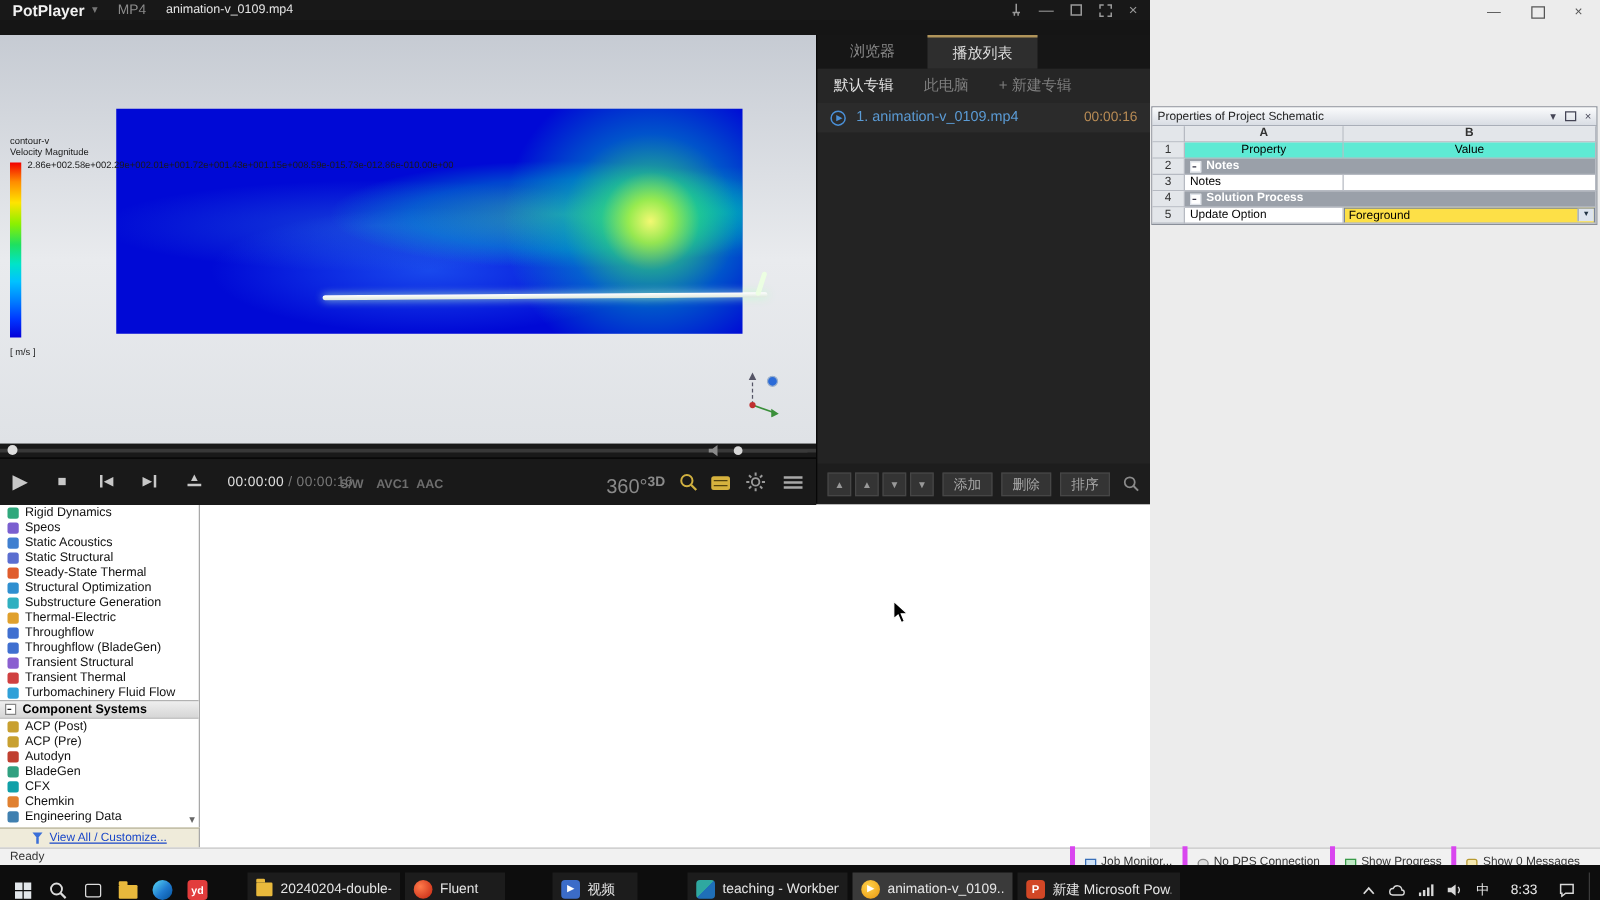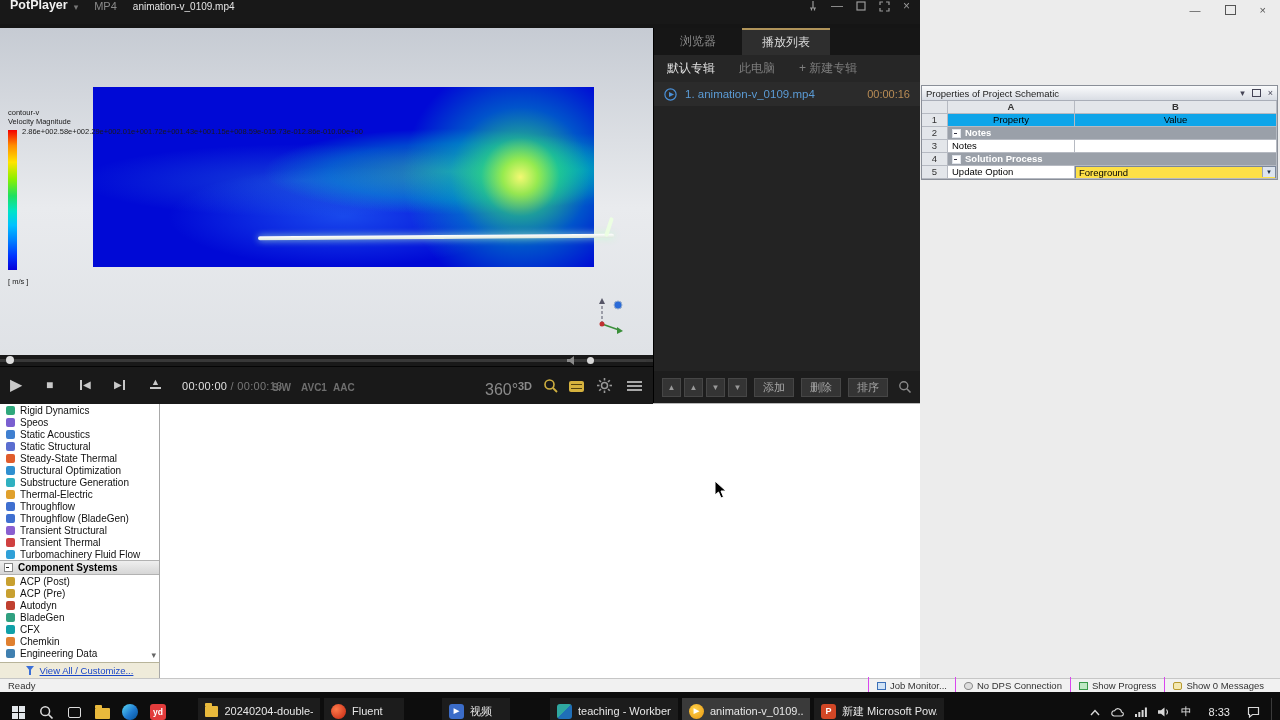--- a/index.html
+++ b/index.html
@@ -1,20 +1,20 @@
 <!DOCTYPE html>
 <html><head>
 <meta charset="utf-8">
 <style>
   html,body{margin:0;padding:0;background:#ececec}
   #screen{position:relative;width:1280px;height:720px;background:#ececec;font-family:"Liberation Sans",sans-serif;overflow:hidden;color:#000}
 
   
   #pp{position:absolute;left:0;top:0;width:920px;height:403px;background:#151515}
-  #pp-title{position:absolute;left:0;top:0;width:920px;height:16px;background:#181818;display:flex;align-items:flex-end;box-sizing:border-box;padding:12px 10px}
+  #pp-title{position:absolute;left:0;top:0;width:920px;height:16px;background:#181818;display:flex;align-items:flex-start;box-sizing:border-box;padding:2px 10px}
   .pp-logo{color:#f2f2f2;font-weight:bold;font-size:12.5px}
   .pp-chev{color:#777;font-size:9px;margin-left:6px}
   .pp-fmt{color:#8a8a8a;font-size:11px;margin-left:16px}
   .pp-file{color:#e4e4e4;font-size:10px;margin-left:16px}
   .pp-ctl{margin-left:auto;display:flex;align-items:center;gap:13px;color:#9a9a9a;font-size:12px}
   .pp-ctl .g{cursor:default;line-height:12px}
 
   #pp-video{position:absolute;left:0;top:28px;width:653px;height:327px;background:linear-gradient(180deg,#c6cbd3 0%,#e9ebee 55%,#dfe2e6 100%);overflow:hidden}
 
   
@@ -95,30 +95,30 @@
   
   #props{position:absolute;left:921px;top:85px;width:357px;background:#fff;border:1px solid #8a8f98;box-sizing:border-box;font-size:9.5px}
   .ptitle{height:14px;background:linear-gradient(#fafbfc,#d9dde4);border-bottom:1px solid #a9aeb8;display:flex;align-items:center;color:#222;padding:0 4px;gap:7px}
   .ptitle .sp{flex:1}
   .ptitle .ic{color:#445;font-size:9px;cursor:default;line-height:9px}
   .pbox{width:7px;height:6px;border:1px solid #445}
   .prow{display:grid;grid-template-columns:26px 127px 1fr;height:13px;line-height:12px}
   .prow>div{border-right:1px solid #b6bac2;border-bottom:1px solid #b6bac2;overflow:hidden;white-space:nowrap;box-sizing:border-box;padding:0 4px}
   .prow .num{background:#e3e6ea;text-align:center;color:#333;padding:0}
   .prow.hdr>div{background:#e3e6ea;text-align:center;font-weight:bold;color:#333}
-  .prow.r1 .c{background:#0ea5e9;text-align:center}
+  .prow.r1 .c{background:#5eead4;text-align:center}
   .prow .band{grid-column:2/4;background:#9aa0a9;color:#fff;display:flex;align-items:center;gap:4px;font-weight:bold}
   .cellcombo{padding:0 !important}
   .combo{display:flex;align-items:flex-start;justify-content:space-between;height:11px;margin:0;border:1px solid #7a869a;background:#fde047;padding-left:3px;cursor:default}
   .combo .arrow{width:12px;height:10px;background:#dde4ee;border-left:1px solid #9aa4b4;font-size:6px;line-height:10px;text-align:center;color:#234}
 
   
   #statusbar{position:absolute;left:0;top:678px;width:1280px;height:14px;background:#f1f1f1;border-top:1px solid #c6c6c6;box-sizing:border-box;display:flex;align-items:center;padding:0 8px;font-size:9.5px;color:#333}
   .seg-wrap{margin-left:auto;display:flex;height:14px;align-items:center}
-  .seg{display:flex;align-items:center;gap:4px;padding:0 8px;border-left:1px solid #d946ef;height:18px;cursor:default}
+  .seg{display:flex;align-items:flex-end;gap:4px;padding:0 8px;border-left:4px solid #d946ef;height:18px;cursor:default}
   .seg-ic{width:9px;height:8px;display:inline-block;box-sizing:border-box}
   .seg-ic.mon{border:1.5px solid #3a6fb8;background:#cfe2f6}
   .seg-ic.dps{border:1.5px solid #888;background:#ddd;border-radius:50%}
   .seg-ic.prog{border:1.5px solid #3a9a4a;background:#bfe8c4}
   .seg-ic.msg{border:1.5px solid #b89a30;background:#f4e8b0;border-radius:2px}
 
   
   #taskbar{position:absolute;left:0;top:692px;width:1280px;height:40px;background:#0d0d0d;display:flex;align-items:center;box-sizing:border-box;padding-left:4px}
   .tb-ic{width:28px;height:28px;display:flex;align-items:center;justify-content:center;flex:0 0 auto;cursor:default}
   .winlogo{width:13px;height:13px;display:grid;grid-template-columns:6px 6px;grid-template-rows:6px 6px;gap:1px}

